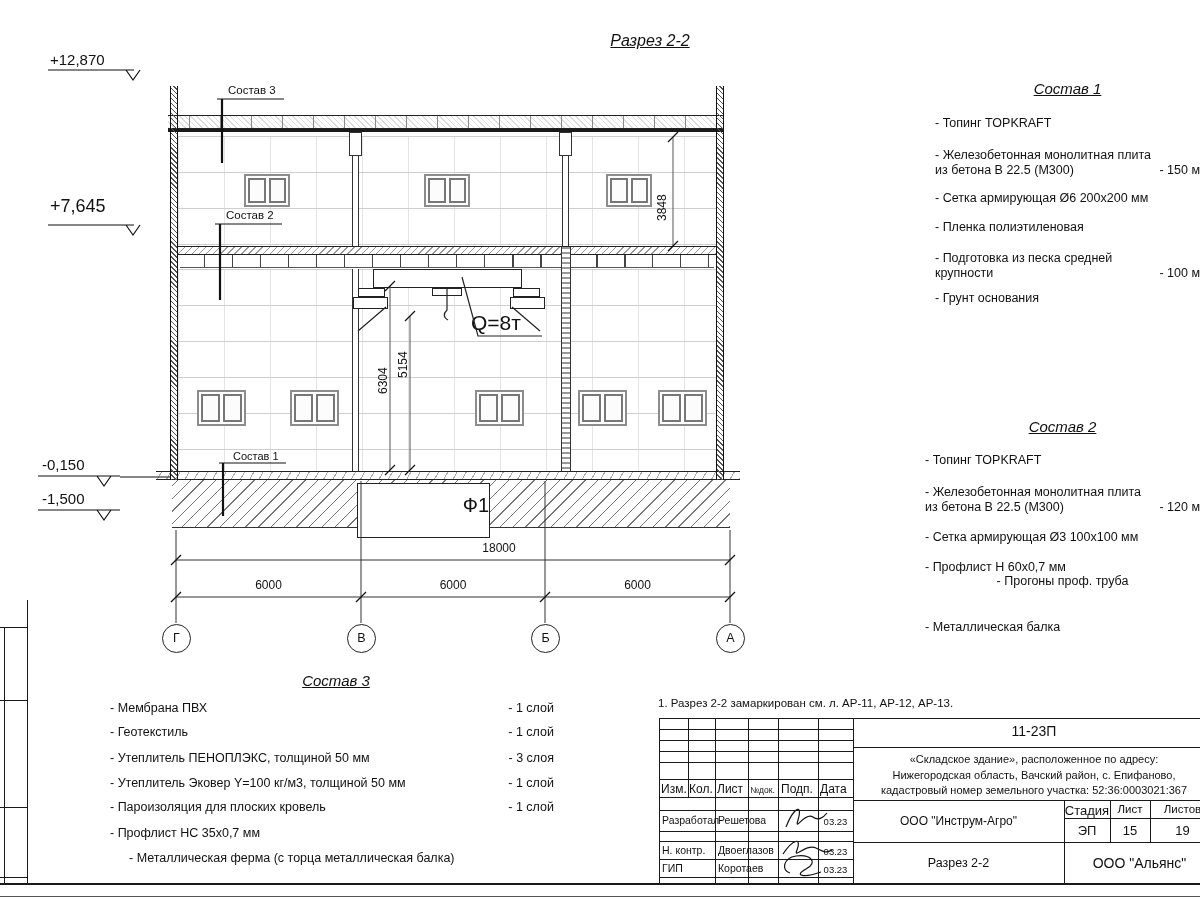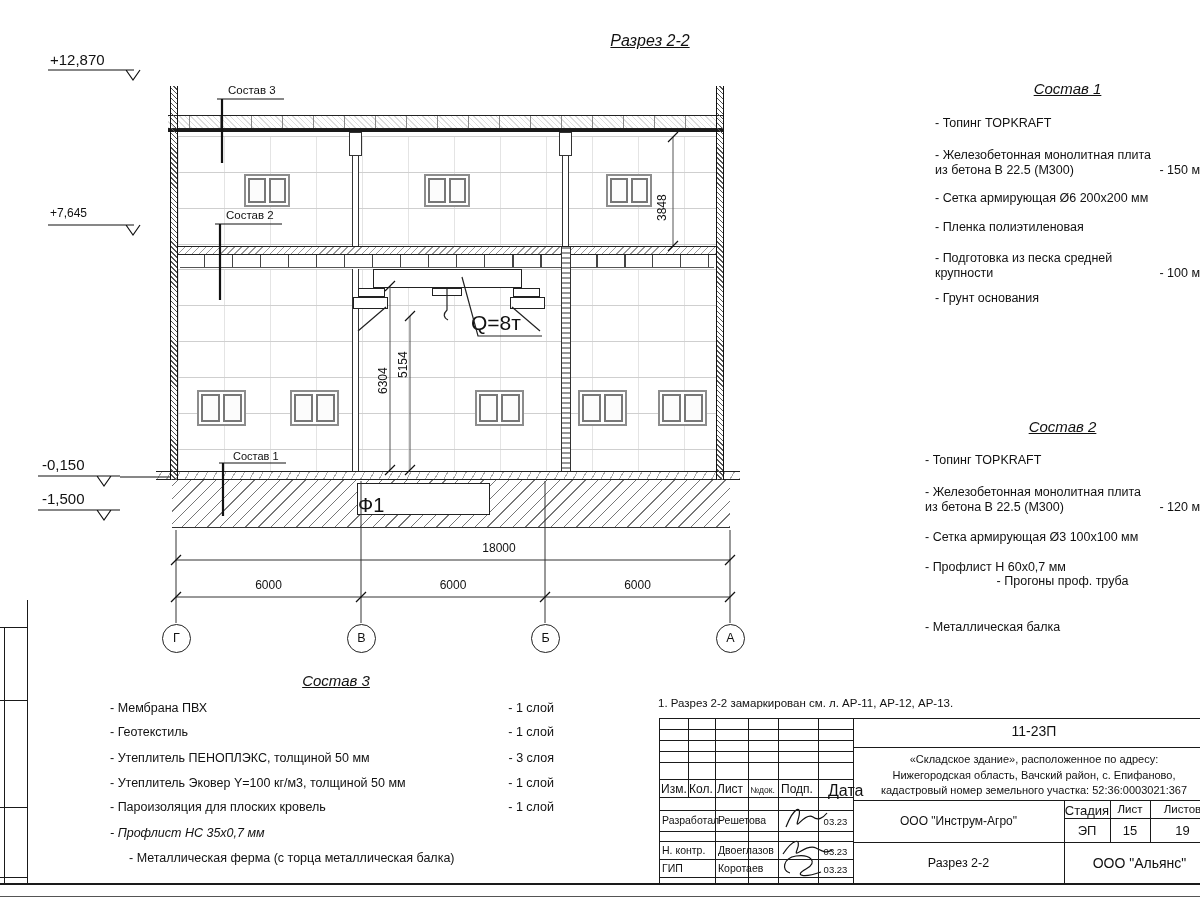--- a/index.html
+++ b/index.html
@@ -49,38 +49,38 @@
   .tb{position:absolute;font-size:10.5px;white-space:nowrap;}
 </style>
 </head>
 <body>
 
 <div id="canvas">
 
   <div class="txt ital ctr" style="left:560px;top:32px;width:180px;font-size:16px;">Разрез 2-2</div>
 
   <div class="txt" style="left:50px;top:51px;font-size:15px;">+12,870</div>
-  <div class="txt" style="left:50px;top:206px;font-size:12px;">+7,645</div>
+  <div class="txt" style="left:50px;top:196px;font-size:18px;">+7,645</div>
   <div class="txt" style="left:42px;top:456px;font-size:15px;">-0,150</div>
   <div class="txt" style="left:42px;top:490px;font-size:15px;">-1,500</div>
 
   <div>
 
     <div class="floorgrid" style="left:178px;top:136px;width:538px;height:110px;"></div>
     <div class="floorgrid" style="left:178px;top:269px;width:538px;height:202px;"></div>
 
     <div class="roof" style="left:168px;top:115px;width:556px;height:14px;"></div>
     <div class="l" style="left:168px;top:129px;width:556px;height:2.5px;"></div>
 
     <div class="slab" style="left:178px;top:246px;width:538px;height:9px;"></div>
     <div class="ibeams" style="left:180px;top:255px;width:534px;height:13px;"></div>
 
     <div class="ground" style="left:156px;top:471px;width:584px;height:9px;"></div>
     <div class="found" style="left:172px;top:480px;width:558px;height:48px;"></div>
-    <div class="steel" style="left:357px;top:483px;width:133px;height:32px;border-width:1.5px;text-align:left;line-height:43px;font-size:20px;">
+    <div class="steel" style="left:357px;top:483px;width:133px;height:55px;border-width:1.5px;text-align:right;line-height:43px;font-size:20px;">
       <span>Ф1</span>
     </div>
 
     <div class="wall" style="left:170px;top:86px;height:394px;"></div>
     <div class="wall" style="left:716px;top:86px;height:394px;"></div>
 
     <div class="col" style="left:352px;top:136px;height:110px;"></div>
     <div class="col" style="left:562px;top:136px;height:110px;"></div>
     <div class="cap" style="left:349px;top:132px;"></div>
     <div class="cap" style="left:559px;top:132px;"></div>
@@ -214,21 +214,21 @@
     <div class="li" style="top:202px;"><span>- Металлическая балка</span></div>
   </div>
 
   <div class="complist" style="left:110px;top:672px;width:452px;height:200px;">
     <div class="title ital">Состав 3</div>
     <div class="li" style="top:29px;"><span>- Мембрана ПВХ</span><span class="val" style="right:8px;">- 1 слой</span></div>
     <div class="li" style="top:53px;"><span>- Геотекстиль</span><span class="val" style="right:8px;">- 1 слой</span></div>
     <div class="li" style="top:79px;"><span>- Утеплитель ПЕНОПЛЭКС, толщиной 50 мм</span><span class="val" style="right:8px;">- 3 слоя</span></div>
     <div class="li" style="top:104px;"><span>- Утеплитель Эковер Y=100 кг/м3, толщиной 50 мм</span><span class="val" style="right:8px;">- 1 слой</span></div>
     <div class="li" style="top:128px;"><span>- Пароизоляция для плоских кровель</span><span class="val" style="right:8px;">- 1 слой</span></div>
-    <div class="li" style="top:154px;font-style:italic;"><span>- Профлист НС 35х0,7 мм</span></div>
+    <div class="li" style="top:154px;"><span>- Профлист НС 35х0,7 мм</span></div>
     <div class="li" style="top:179px;margin-left:19px;"><span>- Металлическая ферма (с торца металлическая балка)</span></div>
   </div>
 
   <div class="txt" style="left:658px;top:697px;font-size:11.5px;">1. Разрез 2-2 замаркирован см. л. АР-11, АР-12, АР-13.</div>
 
   <div>
     <div class="l" style="left:659px;top:718px;width:581px;height:1.3px;"></div>
     <div class="l" style="left:659px;top:729px;width:194px;height:1px;"></div>
     <div class="l" style="left:659px;top:740px;width:194px;height:1px;"></div>
     <div class="l" style="left:659px;top:751px;width:194px;height:1px;"></div>
@@ -257,21 +257,21 @@
 
     <div class="tb ctr" style="left:853px;top:723px;width:362px;font-size:14px;">11-23П</div>
     <div class="tb ctr" style="left:853px;top:752px;width:362px;font-size:11px;line-height:15.5px;white-space:pre-line;">«Складское здание», расположенное по адресу:
 Нижегородская область, Вачский район, с. Епифаново,
 кадастровый номер земельного участка: 52:36:0003021:367</div>
     <div class="tb" style="left:661px;top:782px;font-size:12px;">Изм.</div>
     <div class="tb" style="left:689px;top:782px;font-size:12px;">Кол.</div>
     <div class="tb" style="left:717px;top:782px;font-size:12px;">Лист</div>
     <div class="tb" style="left:750px;top:785px;font-size:8.5px;">№док.</div>
     <div class="tb" style="left:781px;top:782px;font-size:12px;">Подп.</div>
-    <div class="tb" style="left:820px;top:782px;font-size:16px;padding-left:8px;">Дата</div>
+    <div class="tb" style="left:820px;top:782px;font-size:12px;">Дата</div>
     <div class="tb" style="left:662px;top:814px;">Разработал</div>
     <div class="tb" style="left:718px;top:814px;">Решетова</div>
     <div class="tb ctr" style="left:818px;top:816px;width:35px;font-size:9.5px;">03.23</div>
     <div class="tb" style="left:662px;top:844px;">Н. контр.</div>
     <div class="tb" style="left:718px;top:844px;">Двоеглазов</div>
     <div class="tb ctr" style="left:818px;top:846px;width:35px;font-size:9.5px;">03.23</div>
     <div class="tb" style="left:662px;top:862px;">ГИП</div>
     <div class="tb" style="left:718px;top:862px;">Коротаев</div>
     <div class="tb ctr" style="left:818px;top:864px;width:35px;font-size:9.5px;">03.23</div>
     <div class="tb ctr" style="left:853px;top:814px;width:211px;font-size:12px;">ООО "Инструм-Агро"</div>

